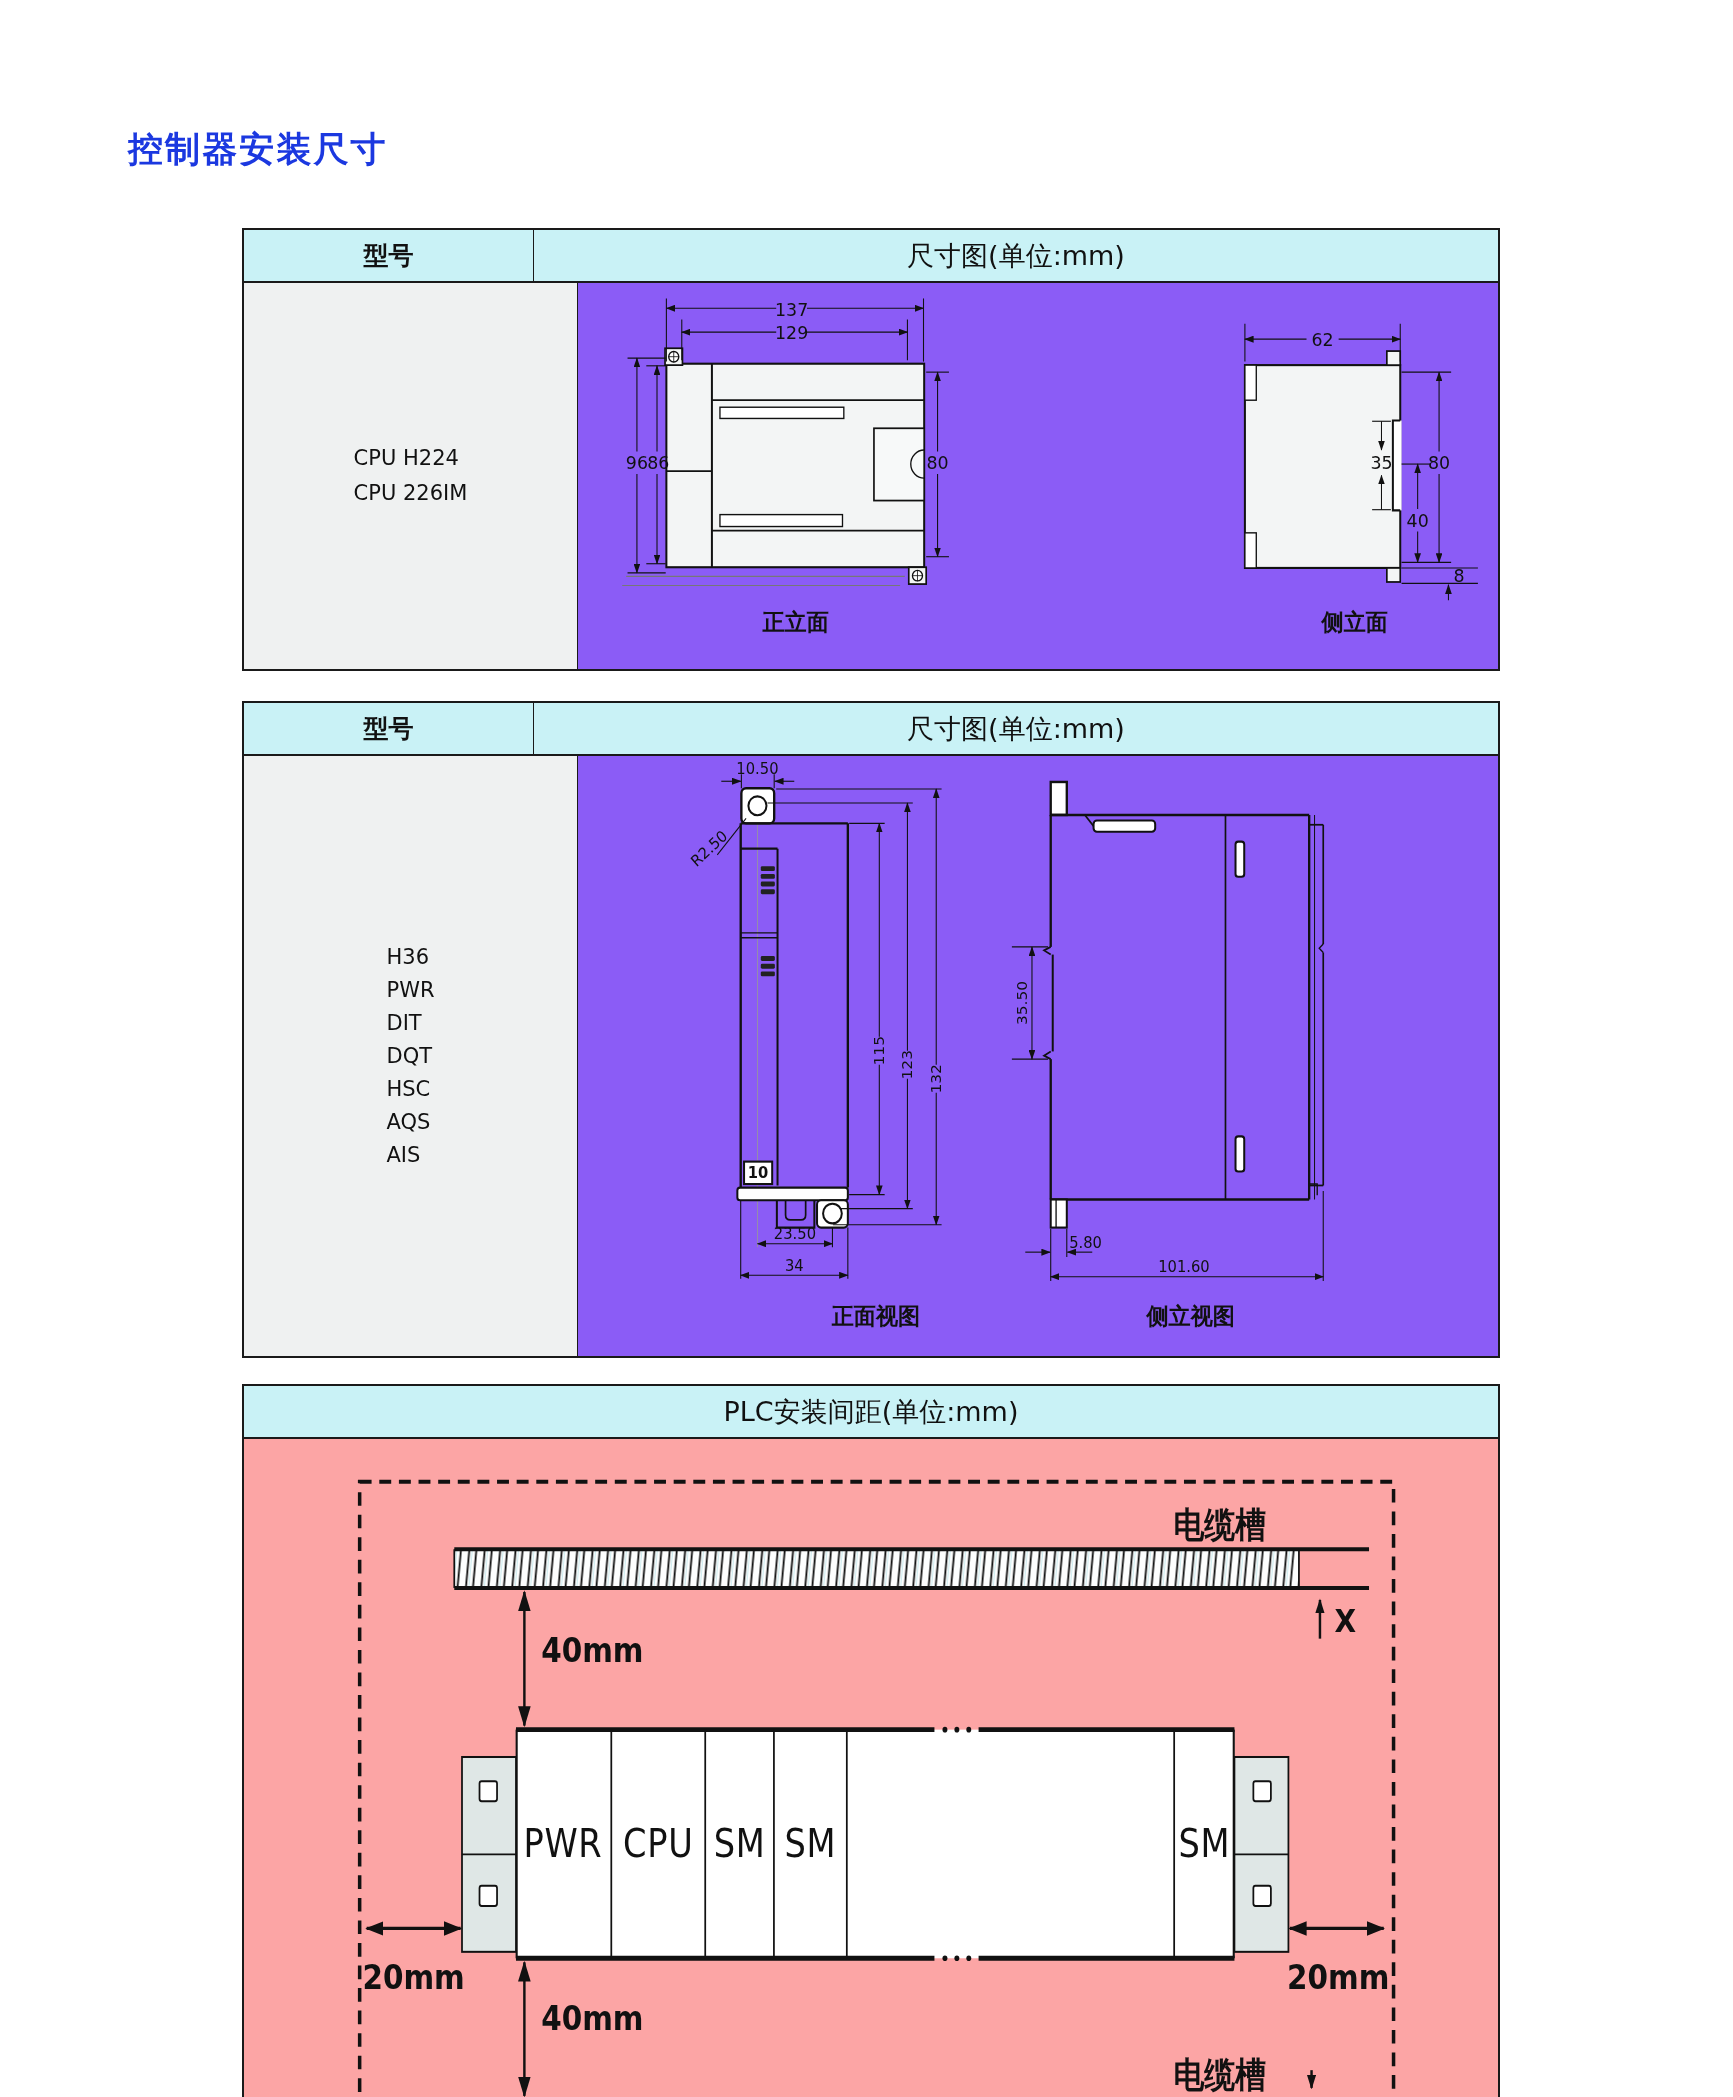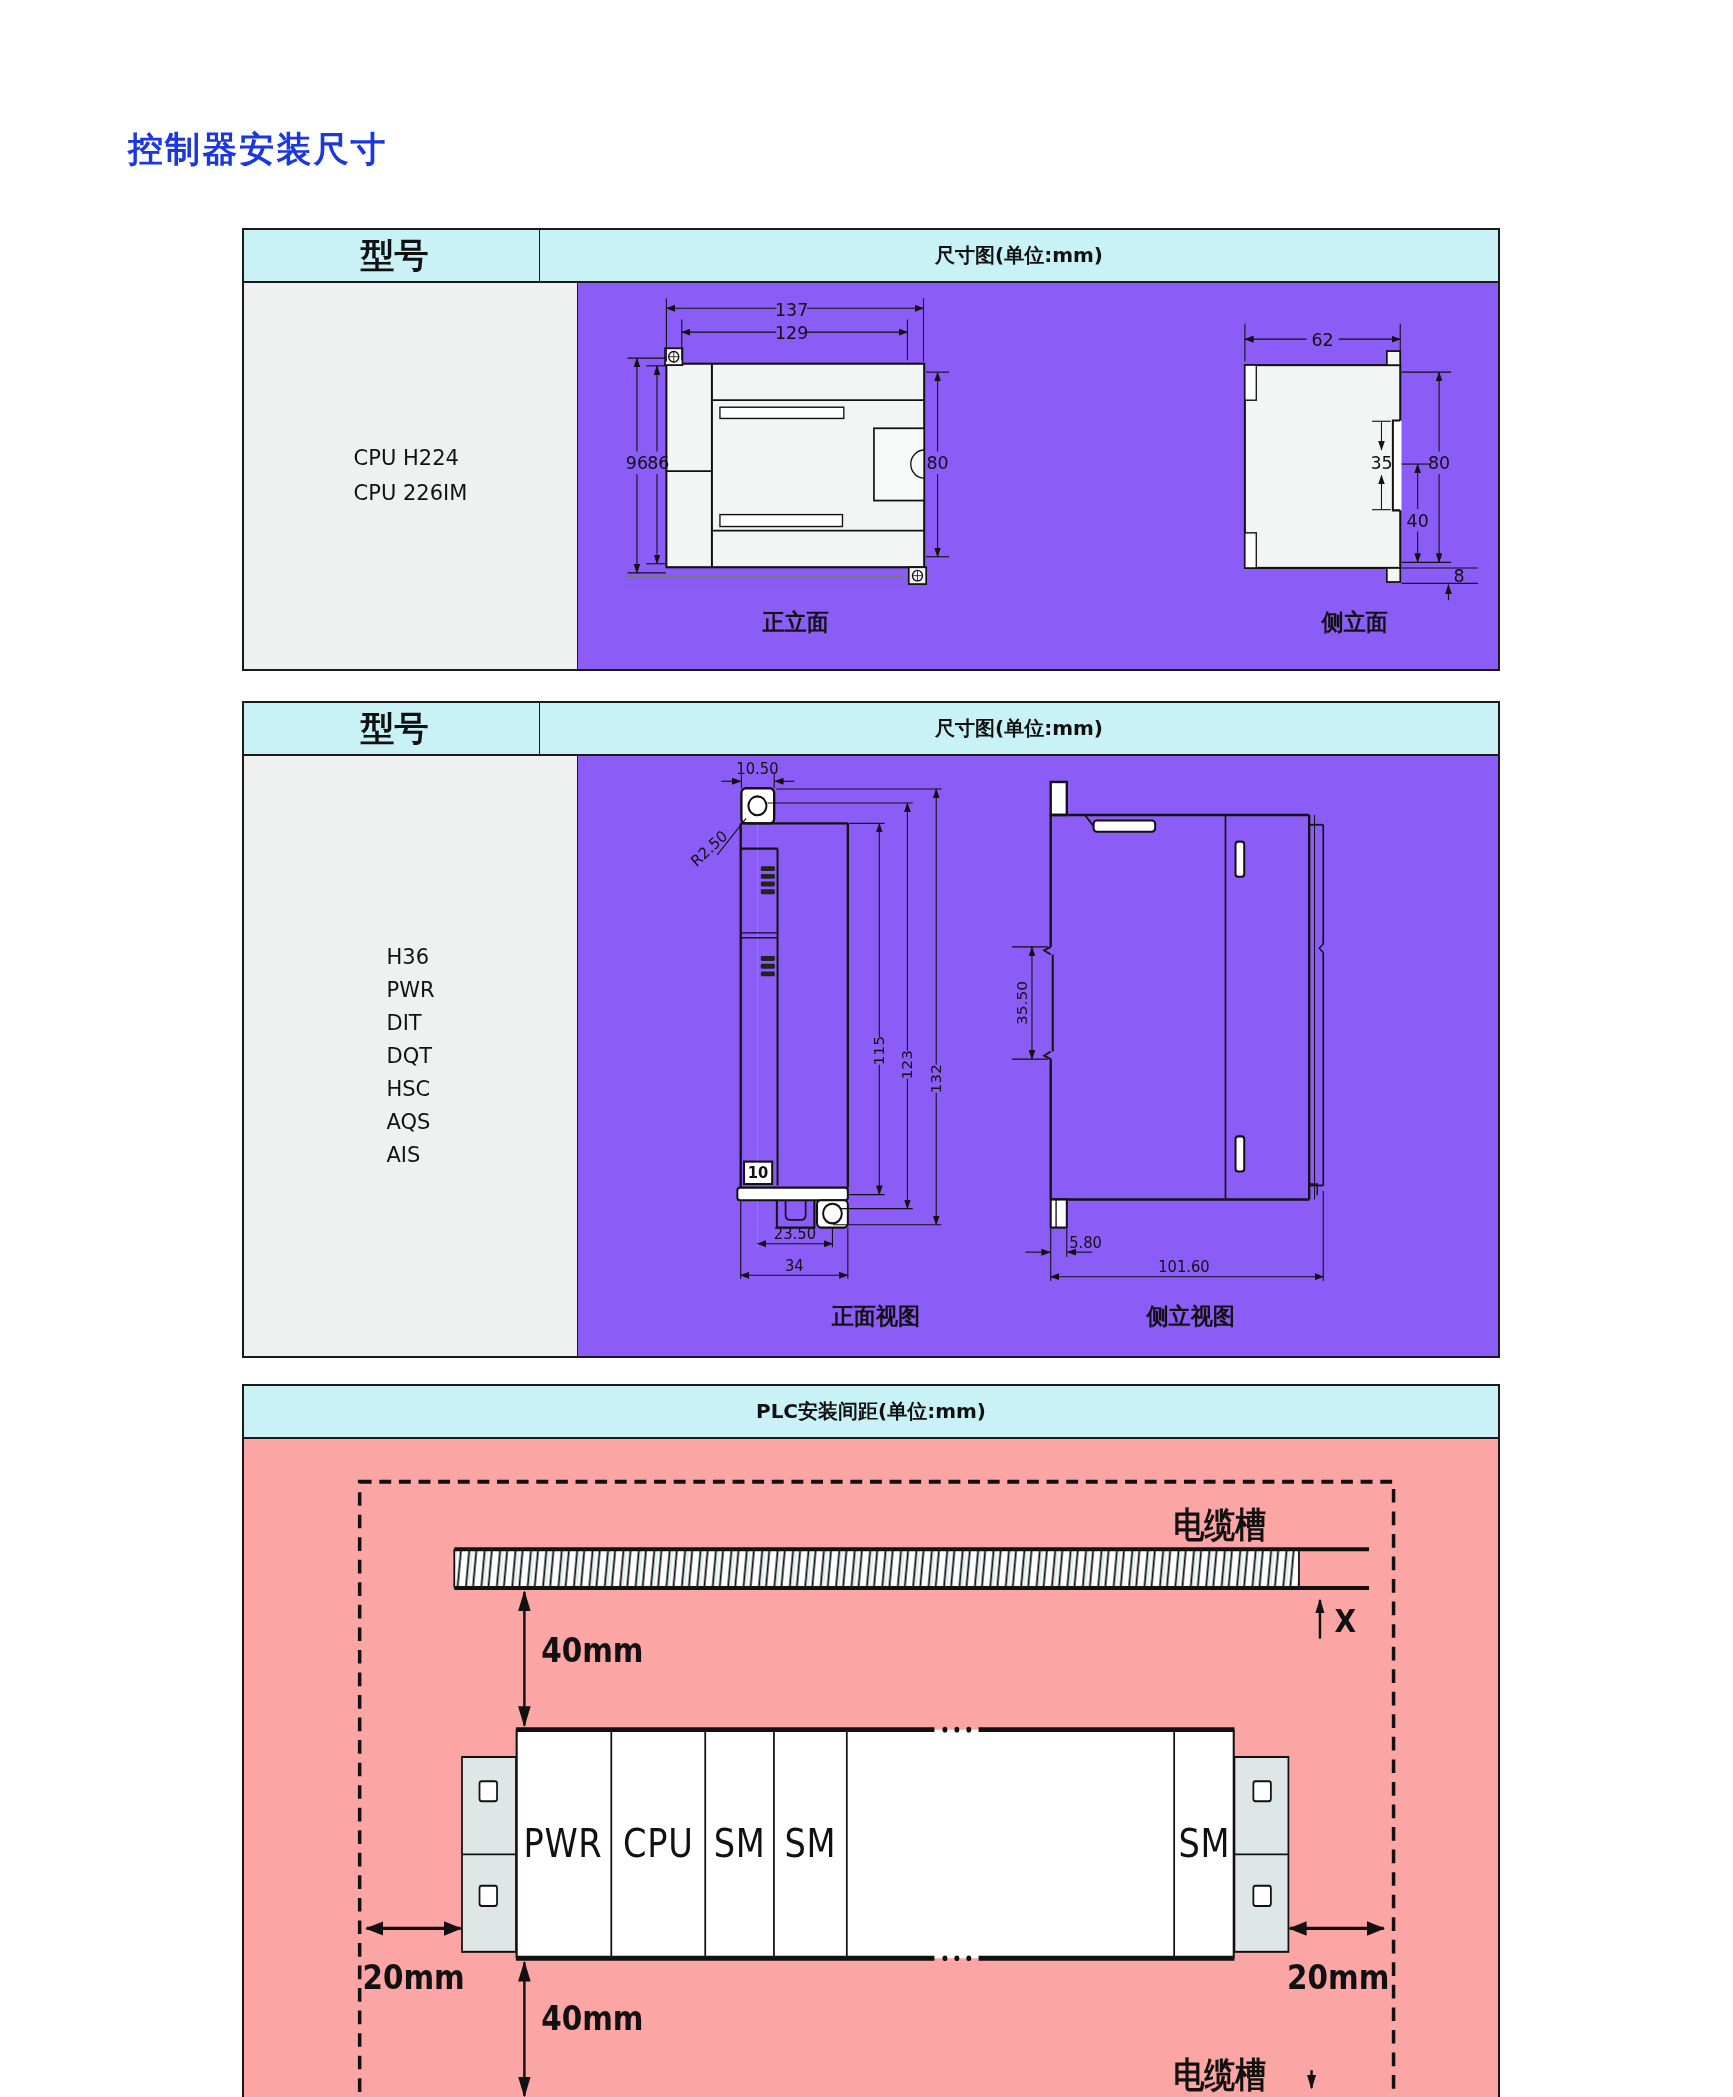--- a/index.html
+++ b/index.html
@@ -3,22 +3,22 @@
 <meta charset="utf-8">
 <style>
   html,body{margin:0;padding:0;background:#fff;}
   body{position:relative;width:1733px;height:2097px;font-family:"DejaVu Sans","Liberation Sans",sans-serif;color:#111;}
   .sheet-title{position:absolute;left:128px;top:126px;font-size:35px;font-weight:bold;color:#1b38e0;letter-spacing:2.1px;}
   .tbl{position:absolute;left:242px;border:2.1px solid #1a1a1a;box-sizing:border-box;background:#fff;}
   #table1{top:228px;width:1258px;height:443px;}
   #table2{top:701px;width:1258px;height:657px;}
   #section3{top:1384px;width:1258px;height:788px;}
   .tbl-header{display:flex;background:#c9f2f6;border-bottom:2.8px solid #1a1a1a;box-sizing:border-box;height:53px;}
-  .hcell-model{width:289px;border-right:1.4px solid #1a1a1a;display:flex;align-items:center;justify-content:center;font-size:34px;font-weight:bold;padding-left:6px;}
-  .hcell-dims{flex:1;display:flex;align-items:center;justify-content:center;font-size:20px;font-weight:bold;}
+  .hcell-model{width:289px;border-right:1.4px solid #1a1a1a;display:flex;align-items:center;justify-content:center;font-size:25px;font-weight:bold;}
+  .hcell-dims{flex:1;display:flex;align-items:center;justify-content:center;font-size:27px;font-weight:normal;}
   .tbl-body{display:flex;height:calc(100% - 53px);}
   .model-cell{width:334px;border-right:1.4px solid #1a1a1a;background:#eff1f1;display:flex;align-items:center;justify-content:center;box-sizing:border-box;}
   .model-lines{font-size:21px;line-height:33px;text-align:left;color:#111;}
   #table1 .model-lines{line-height:35px;}
   .draw-cell{flex:1;position:relative;background:#8b5cf6;overflow:hidden;}
   .draw-cell svg, .diagram-cell svg{position:absolute;left:0;top:0;width:100%;height:100%;}
   .diagram-cell{position:relative;height:calc(100% - 53px);background:#fca5a5;}
   svg text{fill:#111;}
   .tc{text-anchor:middle;dominant-baseline:central;}
   .dim1{font-size:26px;}

